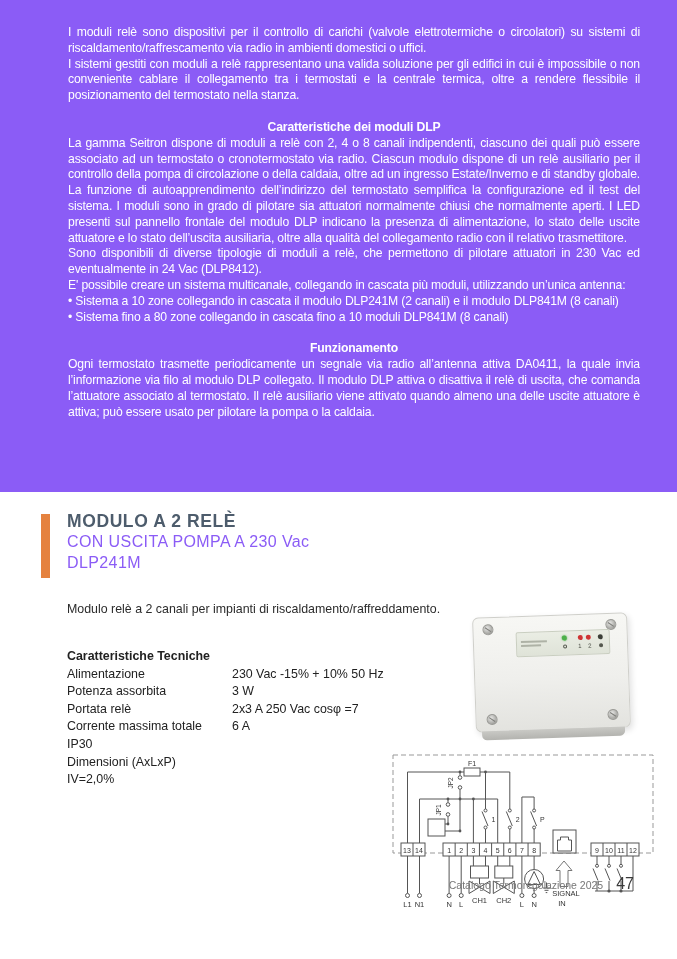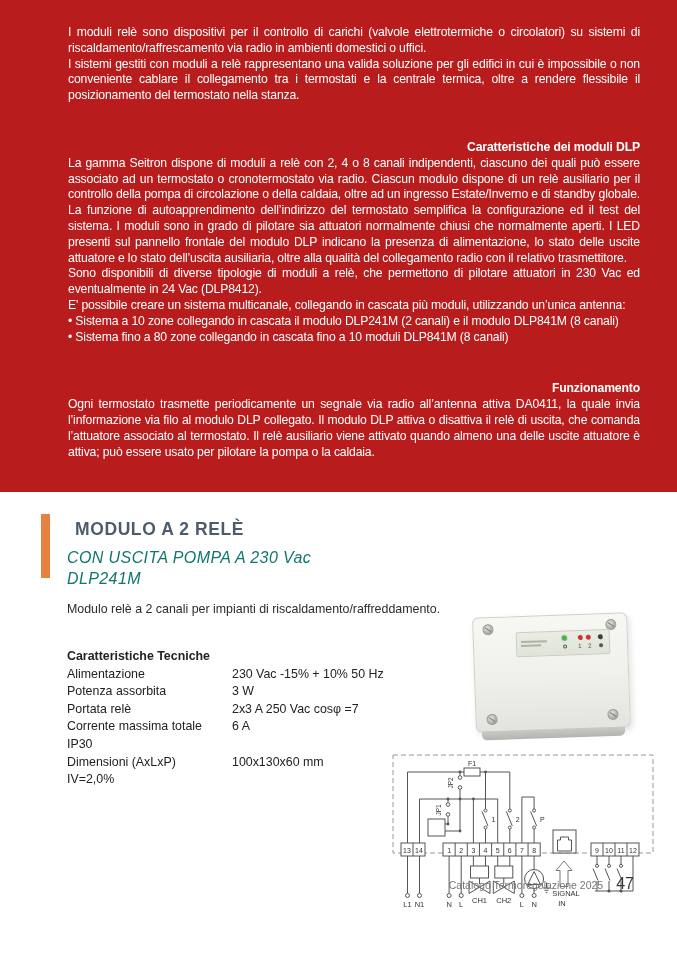--- a/index.html
+++ b/index.html
@@ -3,37 +3,37 @@
 <meta charset="utf-8">
 <style>
   html,body{margin:0;padding:0;background:#fff;}
   .page{
     position:relative;width:677px;height:959px;overflow:hidden;background:#fff;
     font-family:"Liberation Sans","DejaVu Sans",sans-serif;
   }
   
   .orange-block{
     position:absolute;left:0;top:0;width:677px;height:492px;
-    background:#b91c1c;color:#fff;box-sizing:border-box;
+    background:#8b5cf6;color:#fff;box-sizing:border-box;
     padding:25px 37px 0 68px;
   }
   .orange-block p{
     margin:0;font-size:12.2px;line-height:15.8px;text-align:justify;
     letter-spacing:-0.15px;
   }
-  .orange-block p.head{font-weight:bold;margin-top:36px;text-align:right;}
+  .orange-block p.head{font-weight:bold;margin-top:16px;text-align:center;}
   .orange-block p.bullet{padding-left:12px;text-indent:-12px;}
   
   .accent-bar{position:absolute;left:41px;top:514px;width:9px;height:64px;background:#E5823F;}
   .title-block{position:absolute;left:67px;top:511px;}
   .title-block h1{
-    margin:8px;font-size:17.5px;line-height:21px;font-weight:bold;
+    margin:0;font-size:17.5px;line-height:21px;font-weight:bold;
     color:#4D5C6C;letter-spacing:0.6px;
   }
-  .title-sub{font-size:16px;line-height:20.5px;font-style:italic;color:#0f766e;letter-spacing:0.4px;}
+  .title-sub{font-size:16px;line-height:20.5px;color:#8b5cf6;letter-spacing:0.4px;}
   .descr{position:absolute;left:67px;top:602px;width:400px;font-size:12.4px;color:#2b2b2b;}
   
   .specs{position:absolute;left:67px;top:648px;font-size:12.4px;color:#222;}
   .specs .sp-head{font-weight:bold;line-height:17.6px;}
   .specs .row{display:grid;grid-template-columns:165px auto;line-height:17.6px;}
   
   .device{
     position:absolute;left:474px;top:615px;width:153px;height:113px;
     transform:rotate(-2deg);
     background:linear-gradient(180deg,#f7f7f4 0%,#efefec 55%,#e3e3df 100%);
@@ -109,21 +109,20 @@
     </div>
     <div class="row">
       <span>Corrente massima totale</span>
       <span>6 A</span>
     </div>
     <div class="row">
       <span>IP30</span>
     </div>
     <div class="row">
       <span>Dimensioni (AxLxP)</span>
-      <span>100x130x60 mm</span>
     </div>
     <div class="row">
       <span>IV=2,0%</span>
     </div>
   </div>
 
   <div class="device">
     <div class="screw" style="left:9px;top:6px;"></div>
     <div class="screw" style="left:132px;top:5px;"></div>
     <div class="screw" style="left:10px;top:96px;"></div>

